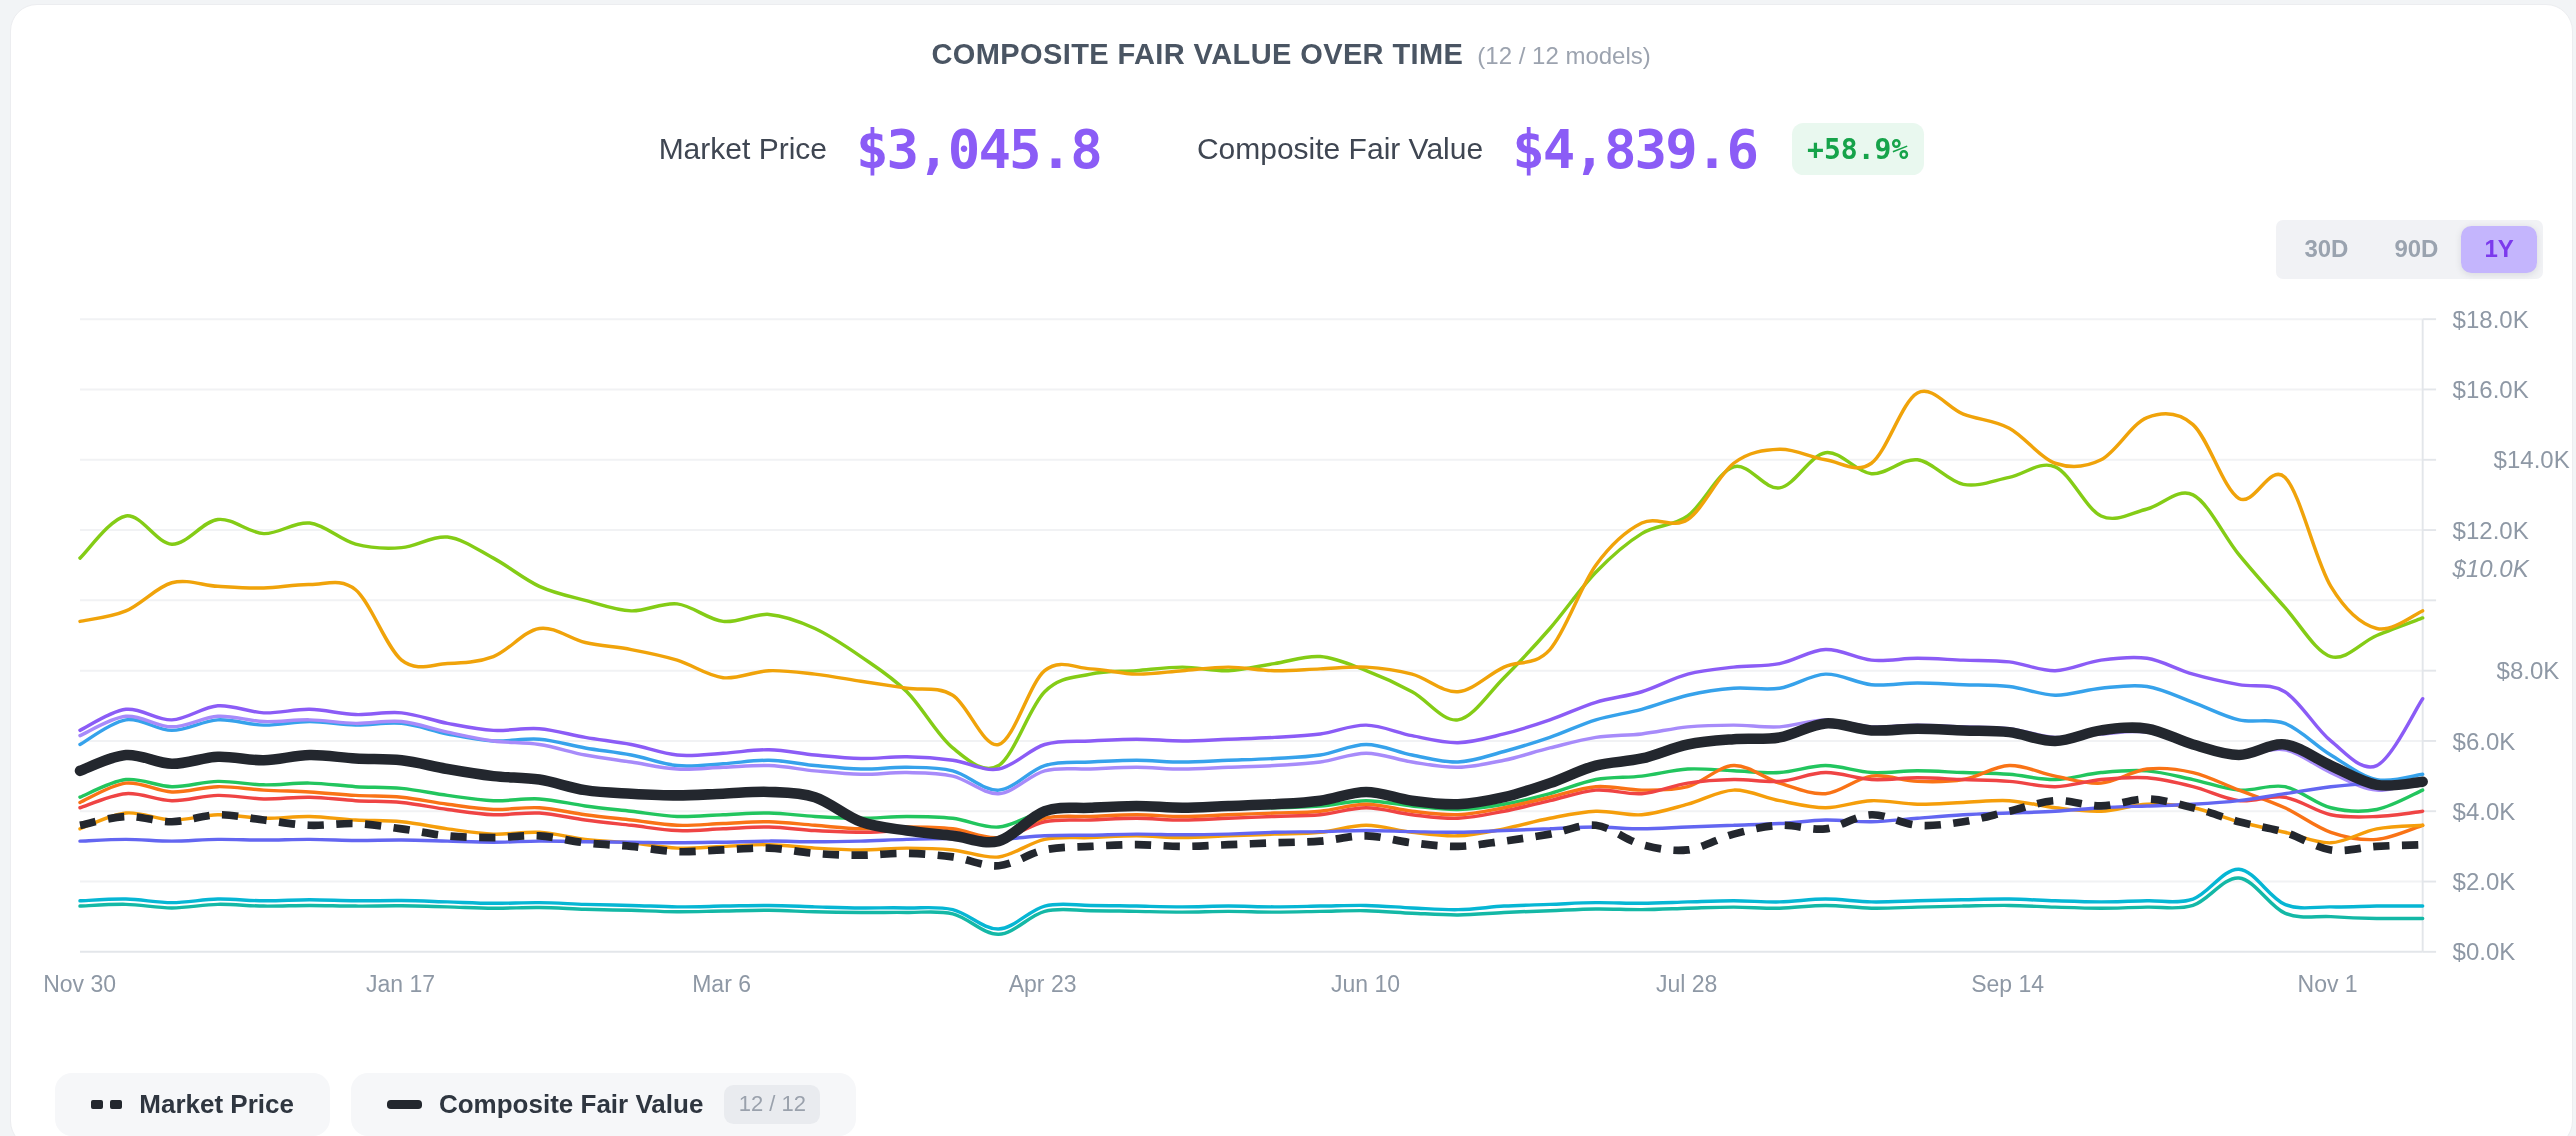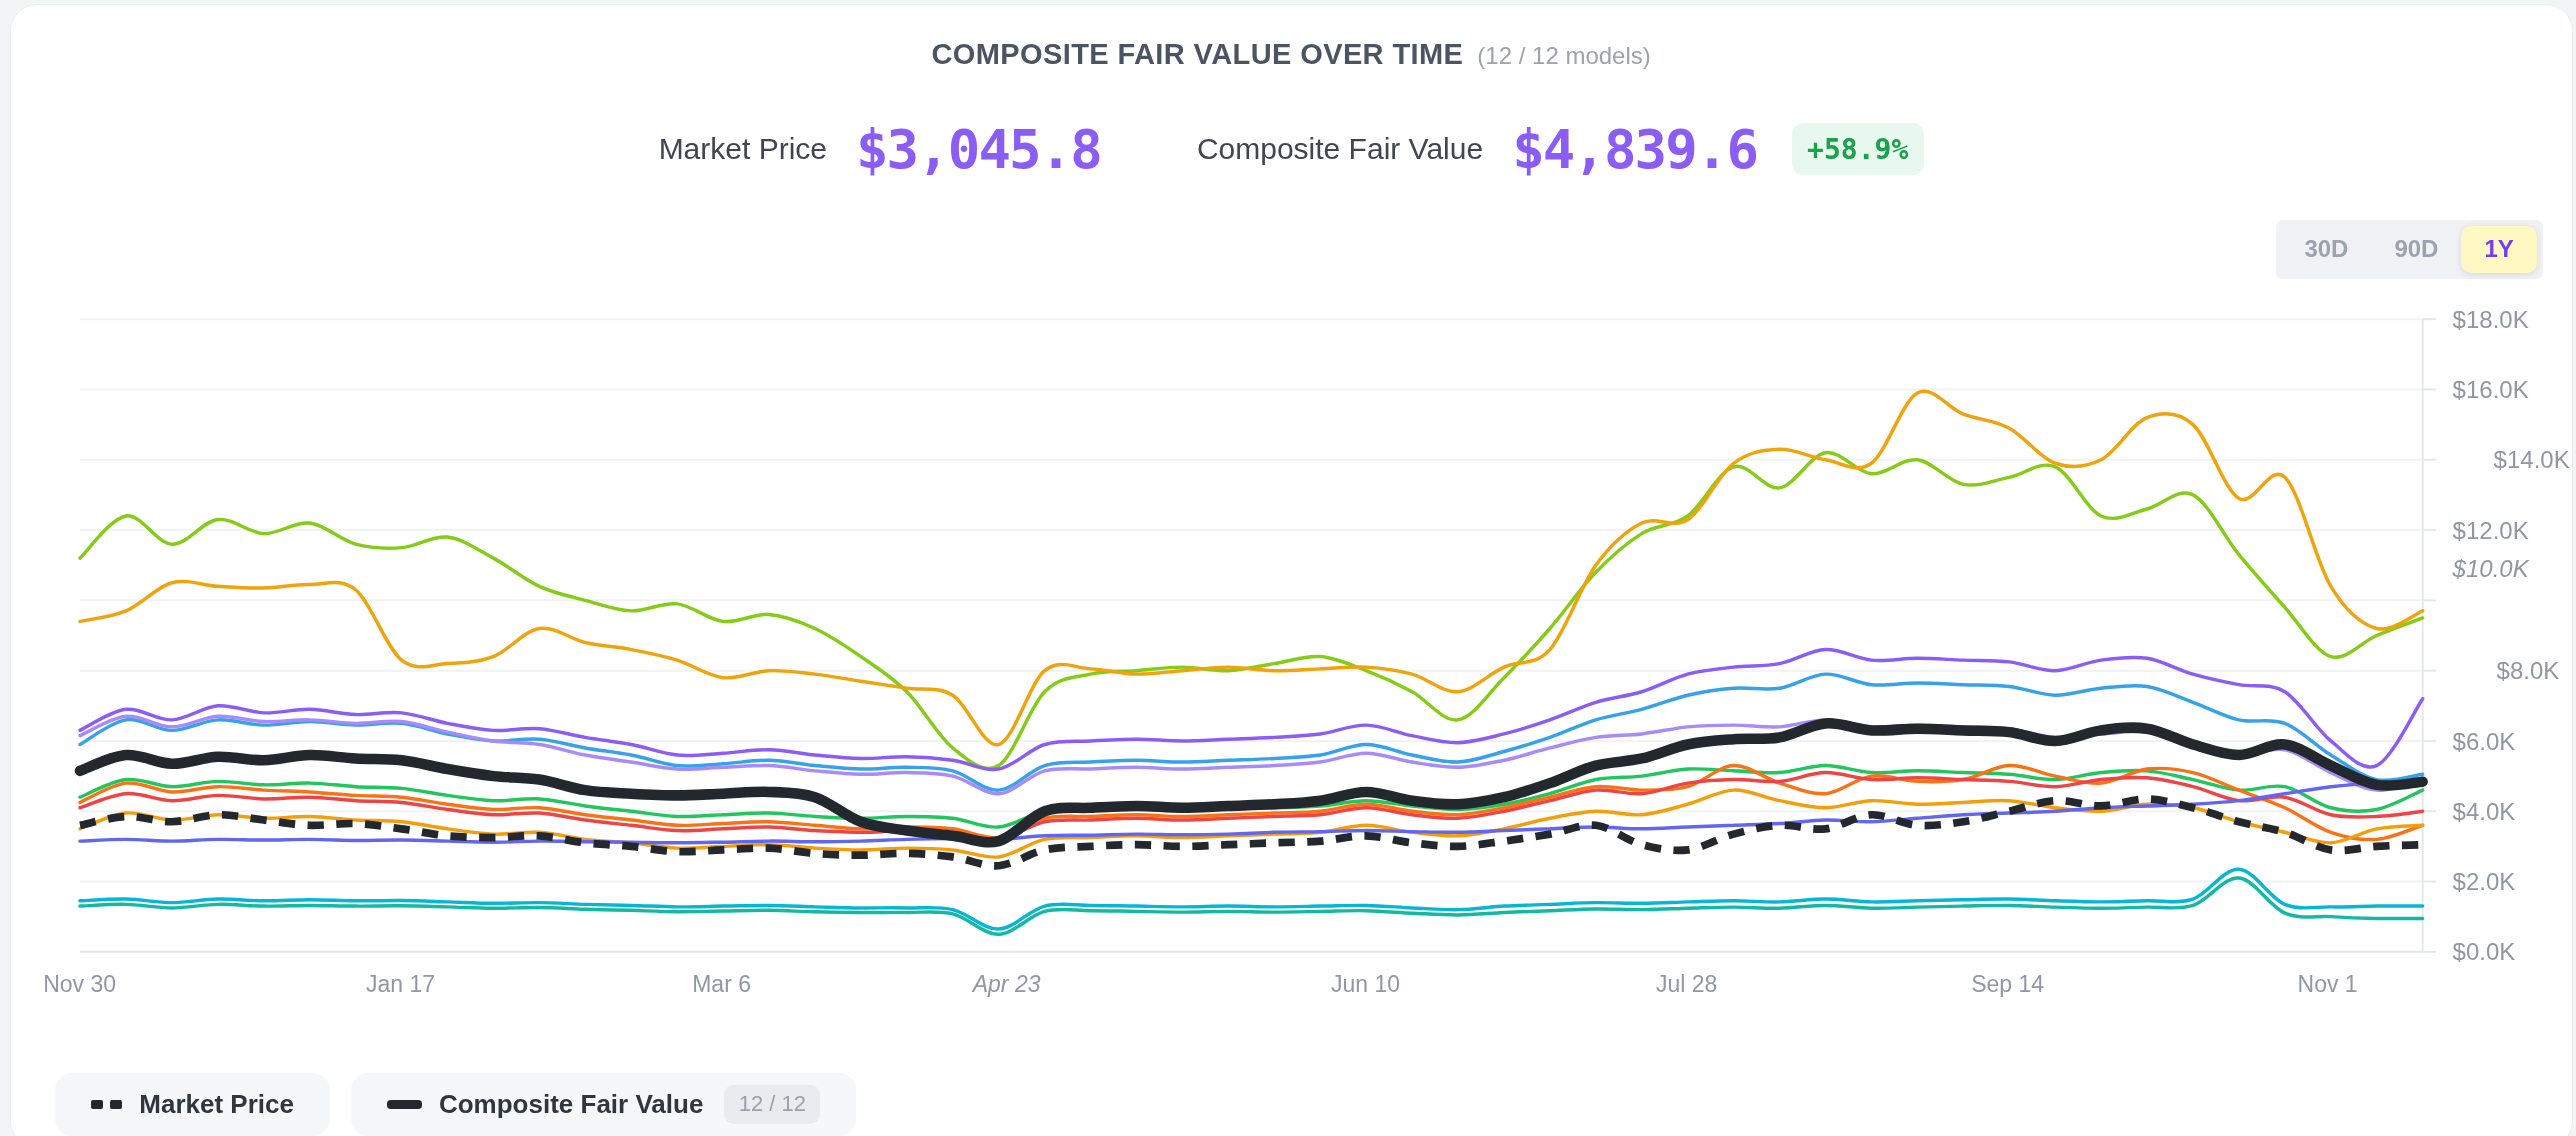--- a/index.html
+++ b/index.html
@@ -16,21 +16,21 @@
   .stat-value{font-family:"DejaVu Sans Mono",monospace;font-size:54px;font-weight:700;color:#8b5cf6;
     letter-spacing:-1.9px;}
   .gap{width:38px;}
   .change-badge{font-family:"DejaVu Sans Mono",monospace;font-size:28px;font-weight:700;color:#16a34a;
     background:#e9f8ef;border-radius:11.5px;padding:9.6px 15.3px;margin-left:5.8px;text-align:center;}
   
   .range-selector{position:absolute;top:215px;right:29px;display:flex;align-items:center;
     background:#f1f2f5;border-radius:7px;padding:5.8px;}
   .range-option{font-size:24px;font-weight:600;color:#9aa3af;padding:9.6px 23px;border-radius:10.5px;
     cursor:pointer;}
-  .range-option.active{background:#fef9c3;color:#7c3aed;box-shadow:0 1.9px 7.7px rgba(20,24,40,.10);}
+  .range-option.active{background:#c4b5fd;color:#7c3aed;box-shadow:0 1.9px 7.7px rgba(20,24,40,.10);}
   
   .plot-wrap{position:absolute;left:69px;top:314px;width:2358px;height:633px;}
   .plot-wrap svg{overflow:visible;display:block;}
   .y-label{position:absolute;left:2442px;width:115px;font-size:24px;color:#8e98a5;text-align:left;}
   .x-label{position:absolute;top:966px;font-size:23px;color:#8e98a5;transform:translateX(-50%);
     white-space:nowrap;}
   
   .legend{position:absolute;left:44px;top:1068px;display:flex;gap:21px;}
   .legend-item{display:flex;align-items:center;background:#f6f7f9;border-radius:17px;height:63px;
     padding:0 36px;cursor:pointer;}
@@ -115,21 +115,21 @@
       <div class="y-label" style="top: 652px; margin-left: 44px;">$8.0K</div>
       <div class="y-label" style="top: 723px;">$6.0K</div>
       <div class="y-label" style="top: 793px;">$4.0K</div>
       <div class="y-label" style="top: 863px;">$2.0K</div>
       <div class="y-label" style="top: 933px;">$0.0K</div>
     </div>
   <div id="x-axis">
       <div class="x-label" style="left: 69px;">Nov 30</div>
       <div class="x-label" style="left: 390px;">Jan 17</div>
       <div class="x-label" style="left: 711px;">Mar 6</div>
-      <div class="x-label" style="left: 996px; font-style: italic;">Apr 23</div>
+      <div class="x-label" style="left: 1032px;">Apr 23</div>
       <div class="x-label" style="left: 1355px;">Jun 10</div>
       <div class="x-label" style="left: 1676px;">Jul 28</div>
       <div class="x-label" style="left: 1997px;">Sep 14</div>
       <div class="x-label" style="left: 2317px;">Nov 1</div>
     </div>
 
   <div class="legend">
     <div class="legend-item">
       <span class="swatch-dash">
           <i></i>

